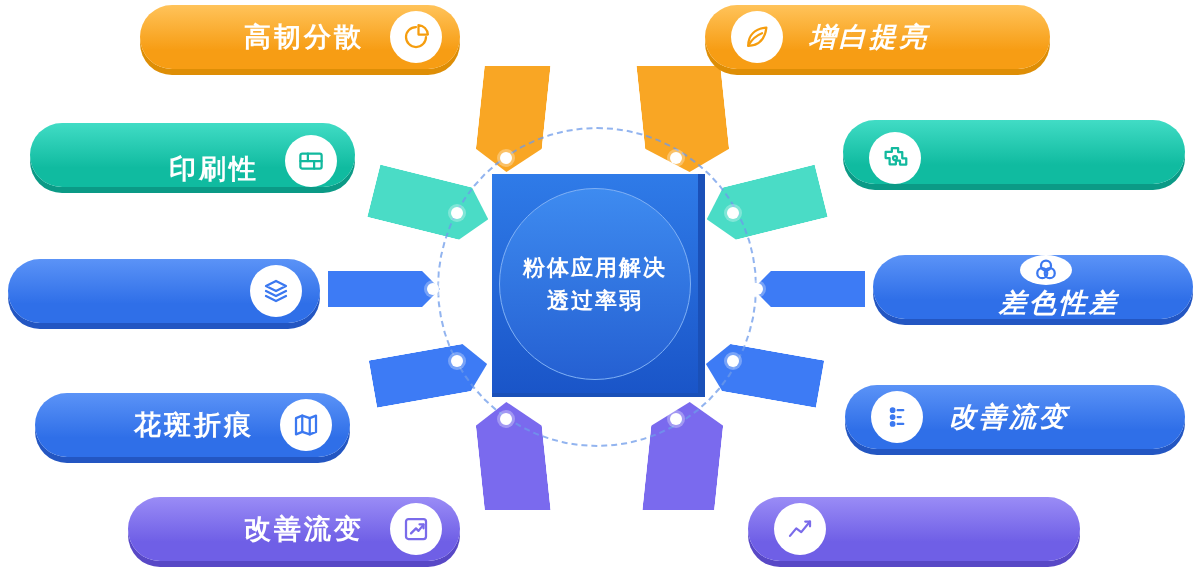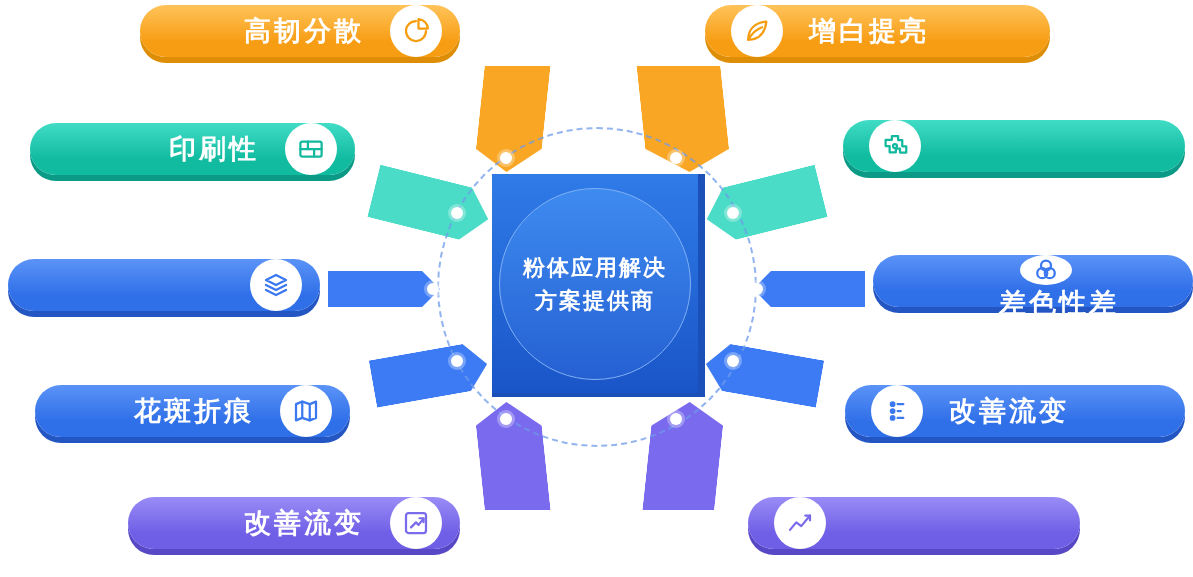--- a/index.html
+++ b/index.html
@@ -7,59 +7,59 @@
   body {
     position: relative;
     background: #ffffff;
     font-family: "DejaVu Sans", "Liberation Sans", sans-serif;
     overflow: hidden;
   }
 
   
   .pill {
     position: absolute;
-    height: 52px;
+    height: 64px;
     border-radius: 40px;
     display: flex;
     align-items: center;
     color: #fff;
     font-weight: bold;
     font-size: 27px;
     letter-spacing: 3px;
     z-index: 4;
   }
   .pill-left  { justify-content: flex-end; padding-right: 18px; }
-  .pill-right { justify-content: flex-start; padding-left: 26px; }
+  .pill-right { justify-content: flex-start; padding-left: 26px; font-style: italic; }
   .pill-text  { white-space: nowrap; }
   .pill-left  .pill-text { margin-right: 26px; }
   .pill-right .pill-text { margin-left: 26px; }
 
   .icon-circle {
     width: 52px; height: 52px;
     min-width: 52px;
     background: #fff;
     border-radius: 50%;
     display: flex; align-items: center; justify-content: center;
   }
   .icon-circle svg { width: 30px; height: 30px; }
 
   .orange { background: linear-gradient(180deg,#FFC35A 0%,#F79D14 70%); box-shadow: 0 6px 0 #DE8E06; }
   .orange .icon-circle { color:#F59D0E; }
-  .teal   { background: linear-gradient(180deg,#41DCC5 0%,#10BBA0 70%); box-shadow: 0 6px 0 #0B9A86; }
+  .teal   { background: linear-gradient(180deg,#41DCC5 0%,#10BBA0 70%); box-shadow: 0 6px 0 #0B9A86; align-items: flex-end; }
   .teal   .icon-circle { color:#12B99E; }
   .blue   { background: linear-gradient(180deg,#5B93F7 0%,#2F6FE8 70%); box-shadow: 0 6px 0 #2356C2; }
   .blue   .icon-circle { color:#3B78F0; }
   .purple { background: linear-gradient(180deg,#9A8CF6 0%,#6F5FE6 70%); box-shadow: 0 6px 0 #5848C6; }
   .purple .icon-circle { color:#7A6BEA; }
 
   
   .pos-l1 { left:140px; top:5px;   width:320px; }
   .pos-l2 { left:30px;  top:123px; width:325px; }
   .pos-l3 { left:8px;   top:259px; width:312px; }
-  .pos-l4 { left:35px;  top:385px; width:315px; }
+  .pos-l4 { left:35px;  top:393px; width:315px; }
   .pos-l5 { left:128px; top:497px; width:332px; }
   .pos-r1 { left:705px; top:5px;   width:345px; }
   .pos-r2 { left:843px; top:120px; width:342px; }
   .pos-r3 { left:873px; top:255px; width:320px;flex-direction:column; }
   .pos-r4 { left:845px; top:385px; width:340px; }
   .pos-r5 { left:748px; top:497px; width:332px; }
 
   
   .conn { position: absolute; z-index: 1; }
   .conn-orange { background:#F9A624; }
@@ -157,21 +157,21 @@
 <div class="dot d-r3"></div>
 <div class="dot d-l4"></div>
 <div class="dot d-r4"></div>
 <div class="dot d-l5"></div>
 <div class="dot d-r5"></div>
 
 <div class="dashed-ring"></div>
 <div class="center-square">
   <div class="center-circle">
     <span>粉体应用解决</span>
-    <span>方案提供商</span>
+    <span>透过率弱</span>
   </div>
 </div>
 
 <div class="pill pill-left orange pos-l1">
   <span class="pill-text">高韧分散</span>
   <span class="icon-circle">
     <svg viewBox="0 0 24 24" fill="none" stroke="currentColor" stroke-width="1.8" stroke-linecap="round" stroke-linejoin="round">
       <path d="M20 12a8 8 0 1 1-8-8"></path>
         <path d="M14 2.5a8 8 0 0 1 7.5 7.5H14V2.5z"></path>
     </svg>

